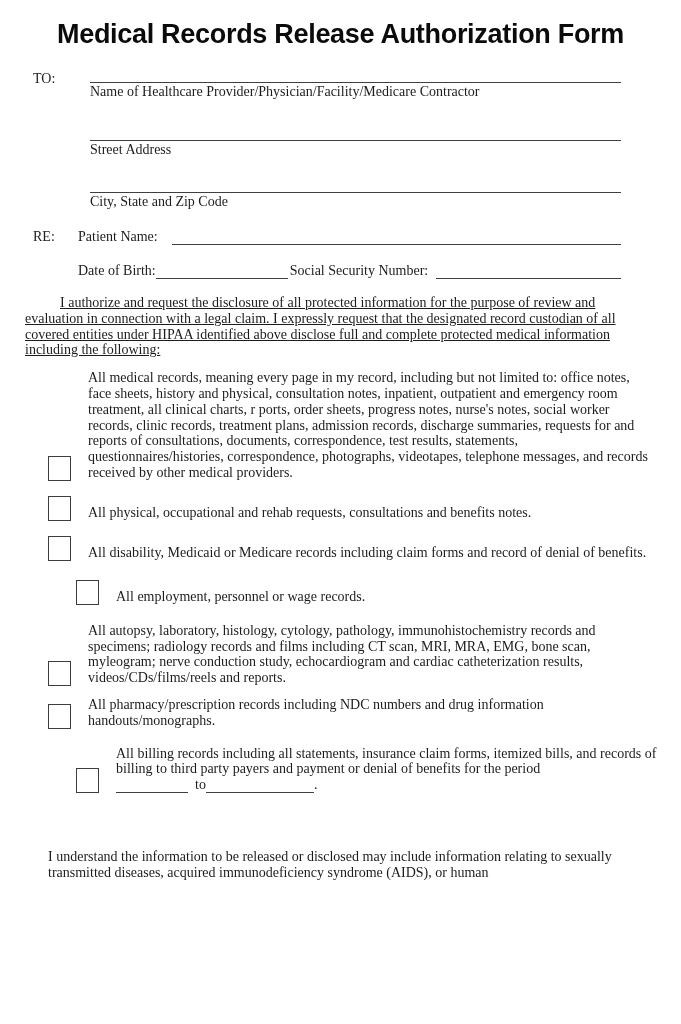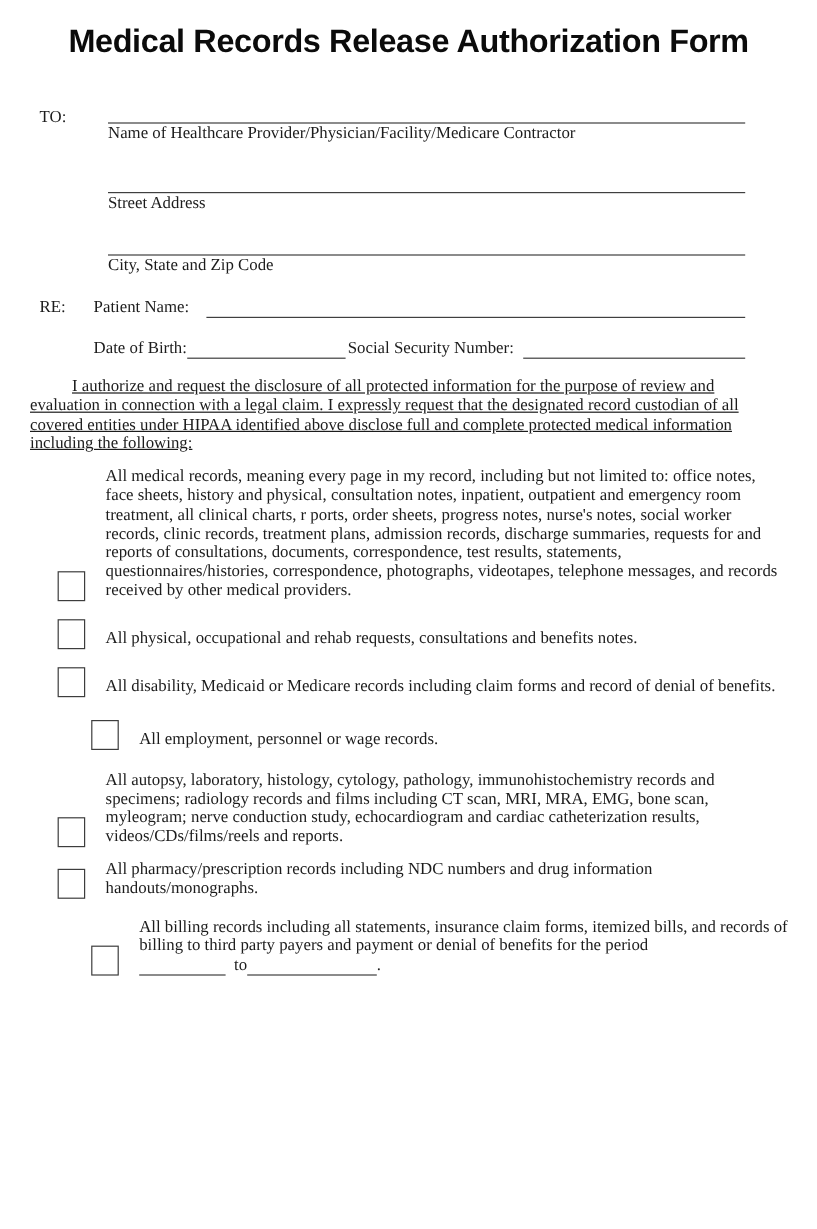--- a/index.html
+++ b/index.html
@@ -23,21 +23,21 @@
     color:#0b0b0b;
   }
   .subtitle{
     margin-top:26px;
     text-align:center;
     font-weight:bold;
     font-size:15px;line-height:17px;
   }
   
   .to-section{
-    margin:40px 60px 0 33px;
+    margin:20px 60px 0 33px;
     display:flex;
   }
   .to-label{width:57px;flex:0 0 57px;padding-top:1px;}
   .to-fields{flex:1;}
   .to-field{margin-top:0;}
   .to-field + .to-field{margin-top:28px;}
   .to-field.third{margin-top:22px;}
   .write-line{
     height:12px;
     border-bottom:1.4px solid #3f3f3f;
@@ -178,16 +178,17 @@
           <span class="inline-blank period-blank-from"></span>
           <span class="period-word">to</span>
           <span class="inline-blank period-blank-to"></span>
           <span>.</span>
         </div>
       </div>
     </div>
 
   </div>
 
+  <div class="closing-paragraph">I understand the information to be released or disclosed may include information relating to sexually transmitted diseases, acquired immunodeficiency syndrome (AIDS), or human</div>
 
   <div class="footer">Page 1 of 2</div>
 
 </div>
 
 </body></html>

